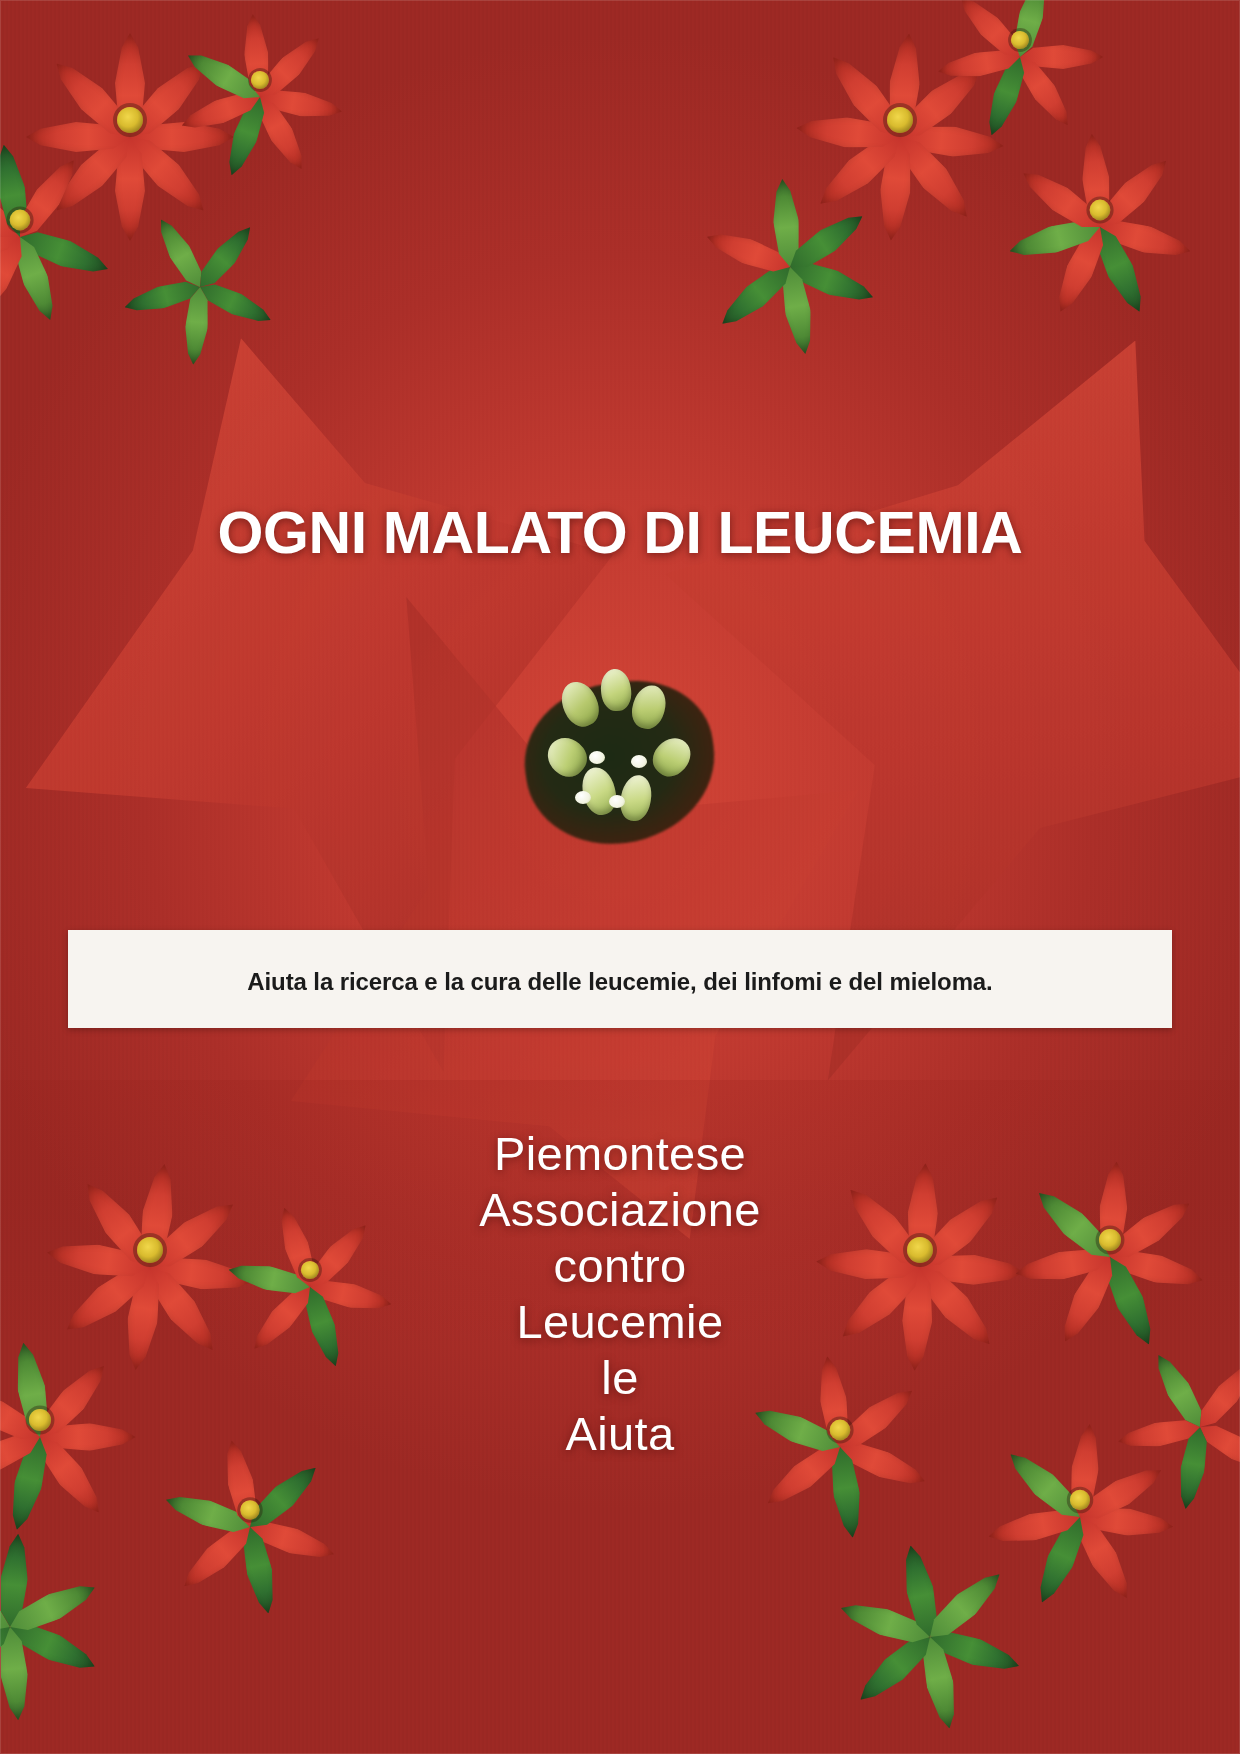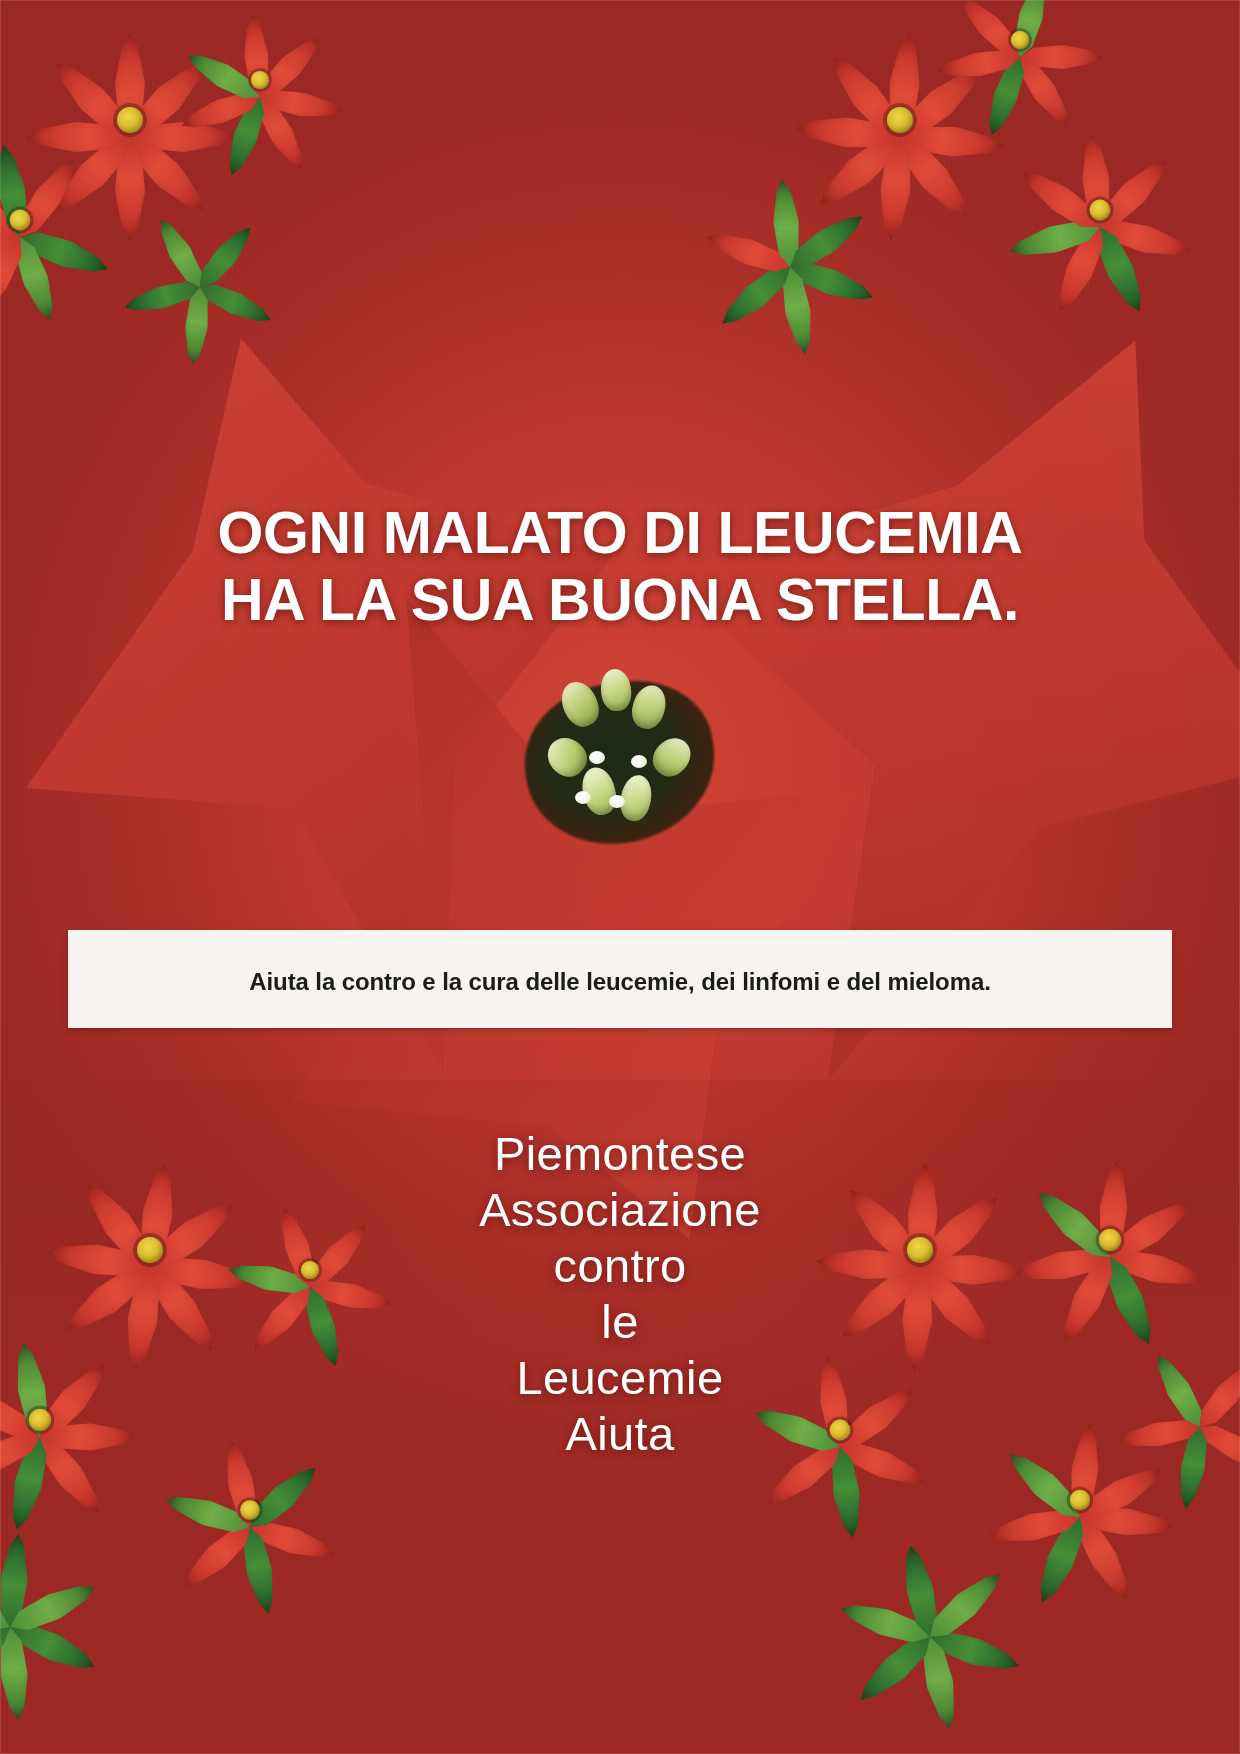--- a/index.html
+++ b/index.html
@@ -313,26 +313,25 @@
       <div class="petal lv" style="transform: rotate(110deg) scale(.8);"></div>
       <div class="petal" style="transform: rotate(170deg) scale(.8);"></div>
       <div class="petal" style="transform: rotate(225deg) scale(.8);"></div>
       <div class="petal lv2" style="transform: rotate(285deg) scale(.8);"></div>
       <div class="flower-dot" style="transform: scale(.7);"></div>
     </div>
   </div>
 
   <div class="headline">
     <span>OGNI MALATO DI LEUCEMIA</span>
-    <span class="l2">HA LA SUA BUONA STELLA.</span>
   </div>
 
 
   <div class="infobox">
-    <div class="tagline">Aiuta la contro e la cura delle leucemie, dei linfomi e del mieloma.</div>
+    <div class="tagline">Aiuta la ricerca e la cura delle leucemie, dei linfomi e del mieloma.</div>
   </div>
 
   <div class="bottom-band"></div>
 
   <div class="cluster" style="left:-50px; top:1090px; width:520px; height:640px;">
     <div style="position:absolute; left:200px; top:160px;">
       <div class="petal" style="transform: rotate(8deg);"></div>
       <div class="petal" style="transform: rotate(53deg);"></div>
       <div class="petal" style="transform: rotate(98deg);"></div>
       <div class="petal" style="transform: rotate(143deg);"></div>
@@ -435,19 +434,19 @@
       <div class="petal" style="transform: rotate(170deg) scale(.8);"></div>
       <div class="petal lv2" style="transform: rotate(240deg) scale(.8);"></div>
       <div class="petal" style="transform: rotate(310deg) scale(.8);"></div>
     </div>
   </div>
 
   <div class="assoc">
     <span>Piemontese</span>
     <span>Associazione</span>
     <span>contro</span>
+    <span>Leucemie</span>
     <span>le</span>
-    <span>Leucemie</span>
     <span>Aiuta</span>
   </div>
 
   <div class="page-edge"></div>
 </div>
 
 </body></html>

